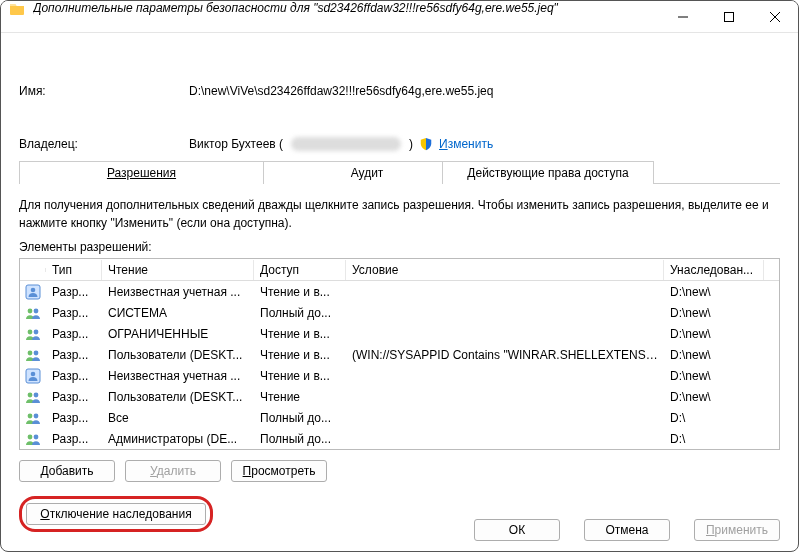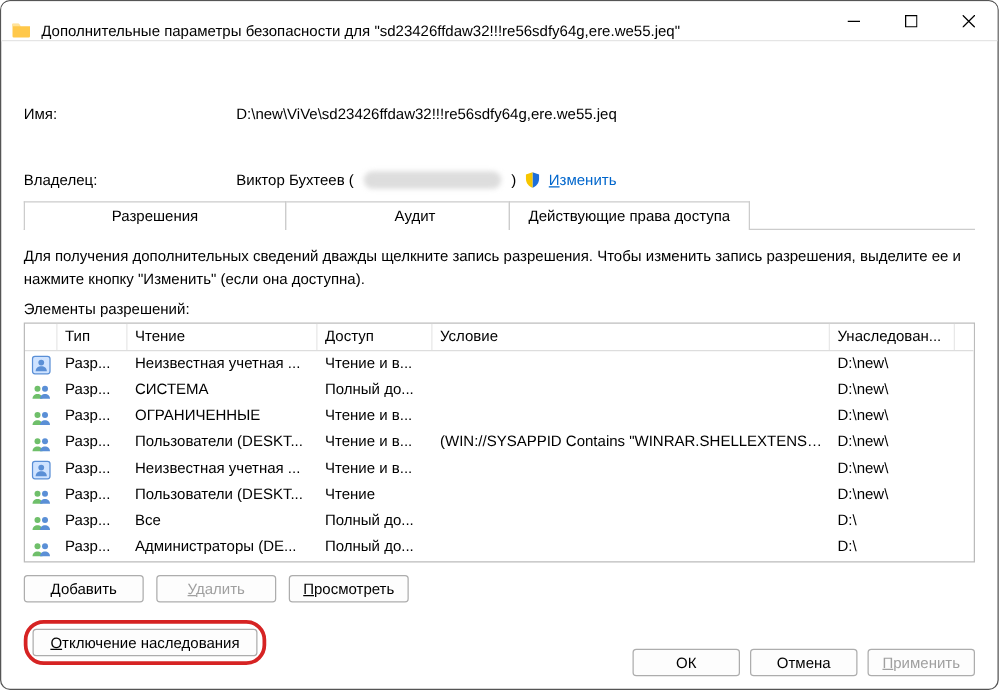--- a/index.html
+++ b/index.html
@@ -12,23 +12,24 @@
     height: 552px;
     overflow: hidden;
     border: 1px solid #555;
     border-radius: 8px;
     position: relative;
   }
   .titlebar {
     height: 32px;
     background: #fff;
     display: flex;
-    align-items: flex-end;
+    align-items: flex-start;
     padding: 0 0 0 8px;
     border-bottom: 1px solid #e5e5e5;
+    font-style: italic;
   }
   .titlebar .folder-icon {
     width: 16px; height: 16px;
     margin-right: 8px;
     display: inline-flex;
     align-items: center;
     justify-content: center;
   }
   .titlebar .title {
     flex: 1;
@@ -71,38 +72,39 @@
     border-bottom: none;
     padding: 4px 0;
     text-align: center;
     background: #fff;
     font-size: 12px;
   }
   .tab.active {
     position: relative;
     z-index: 2;
   }
-  .tab:nth-child(1) { width: 210px; }
+  .tab:nth-child(1) { width: 245px; text-decoration: underline; }
   .tab:nth-child(2) { width: 180px; margin-left: -1px; padding-left: 28px; }
-  .tab:nth-child(3) { width: 193px; margin-left: -1px; }
+  .tab:nth-child(3) { width: 212px; margin-left: -1px; }
   .tabline {
     height: 1px; background: #ccc;
     margin-top: -1px;
   }
 
   .desc { margin: 12px 0 8px 0; line-height: 1.5; }
   .subhead { margin-bottom: 4px; }
 
   .grid {
     border: 1px solid #bbb;
     height: 192px;
     overflow: hidden;
   }
   .gridhead, .gridrow {
     display: flex;
+    align-items: center;
   }
   .gridhead {
     background: #fff;
     border-bottom: 1px solid #ddd;
     height: 22px;
   }
   .gridhead .col {
     padding: 3px 6px;
     border-right: 1px solid #e8e8e8;
     white-space: nowrap;
@@ -148,21 +150,21 @@
     border-radius: 16px;
     padding: 4px;
     display: inline-block;
     margin-top: 14px;
   }
   .highlight-box .btn { min-width: 180px; }
 
   .footer {
     position: absolute;
     bottom: 10px; right: 18px;
-    display: flex; gap: 8px;
+    display: flex; gap: 24px;
   }
   .footer .btn { min-width: 86px; padding: 3px 10px; }
 </style>
 </head>
 <body>
 
 <div class="titlebar">
   <span class="folder-icon">
     <svg viewBox="0 0 16 16" width="16" height="16">
         <path fill="#FFC84A" d="M1 3h5l1.5 2H15v8a1 1 0 0 1-1 1H2a1 1 0 0 1-1-1V3z"></path>

